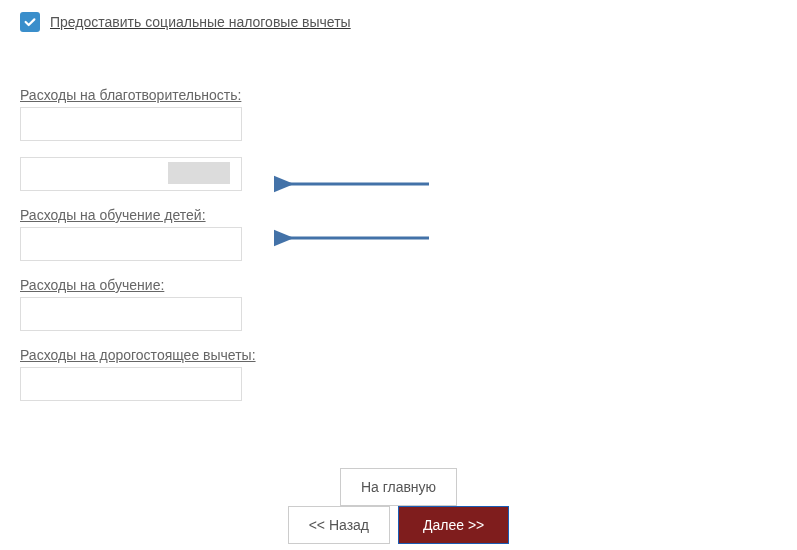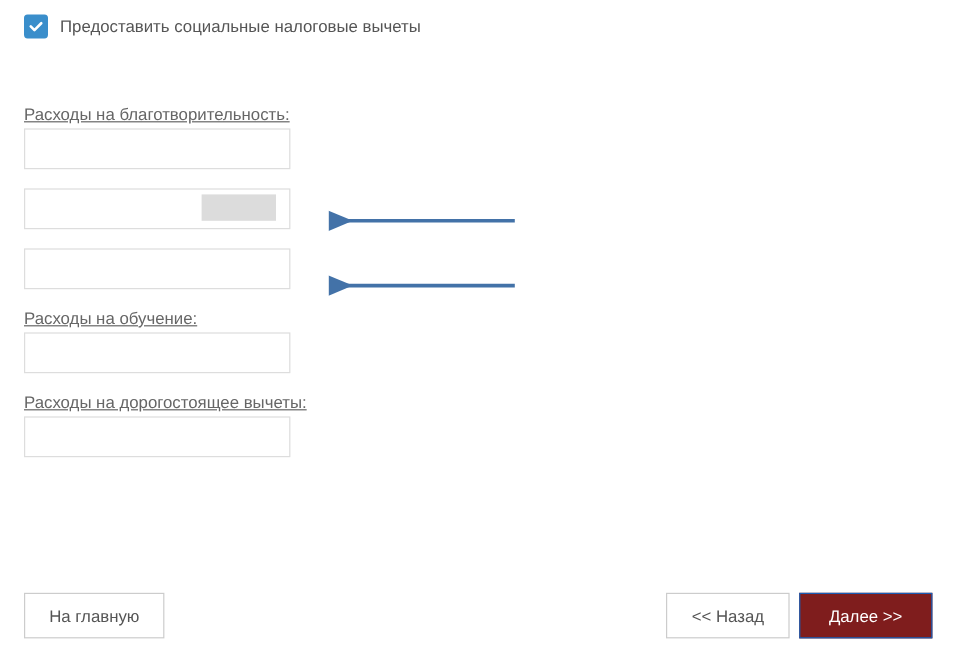--- a/index.html
+++ b/index.html
@@ -15,20 +15,21 @@
       width: 797px;
       height: 550px;
       padding: 12px 20px;
       position: relative;
     }
     .checkbox-row {
       display: flex;
       align-items: center;
       gap: 10px;
       margin-bottom: 55px;
+      text-decoration: underline;
     }
     .checkbox {
       width: 20px;
       height: 20px;
       background: #3a8ecb;
       border-radius: 3px;
       display: flex;
       align-items: center;
       justify-content: center;
       cursor: pointer;
@@ -70,26 +71,27 @@
     .arrow {
       position: absolute;
       left: 254px;
       pointer-events: none;
     }
     .arrow svg {
       display: block;
     }
     .buttons-row {
       position: absolute;
-      bottom: 18px;
+      bottom: 6px;
       left: 20px;
       right: 20px;
       display: flex;
       justify-content: space-between;
       align-items: center;
+      flex-direction: column;
     }
     .buttons-right {
       display: flex;
       gap: 8px;
     }
     .btn {
       padding: 10px 20px;
       font-size: 14px;
       border: 1px solid #ccc;
       background: #fff;
@@ -131,20 +133,21 @@
         <marker id="arrowhead1" markerWidth="12" markerHeight="10" refX="2" refY="5" orient="auto">
           <polygon points="12 0, 0 5, 12 10" fill="#4372a8"></polygon>
         </marker>
       </defs>
       <line x1="155" y1="13" x2="14" y2="13" stroke="#4372a8" stroke-width="3" marker-end="url(#arrowhead1)"></line>
     </svg>
   </div>
 </div>
 
 <div class="field-group">
+  <label class="field-label">Расходы на обучение детей:</label>
   <input type="text" class="field-input" value="" style="">
   <div class="arrow" style="top:18px;">
     <svg width="160" height="26">
       <defs>
         <marker id="arrowhead2" markerWidth="12" markerHeight="10" refX="2" refY="5" orient="auto">
           <polygon points="12 0, 0 5, 12 10" fill="#4372a8"></polygon>
         </marker>
       </defs>
       <line x1="155" y1="13" x2="14" y2="13" stroke="#4372a8" stroke-width="3" marker-end="url(#arrowhead2)"></line>
     </svg>

